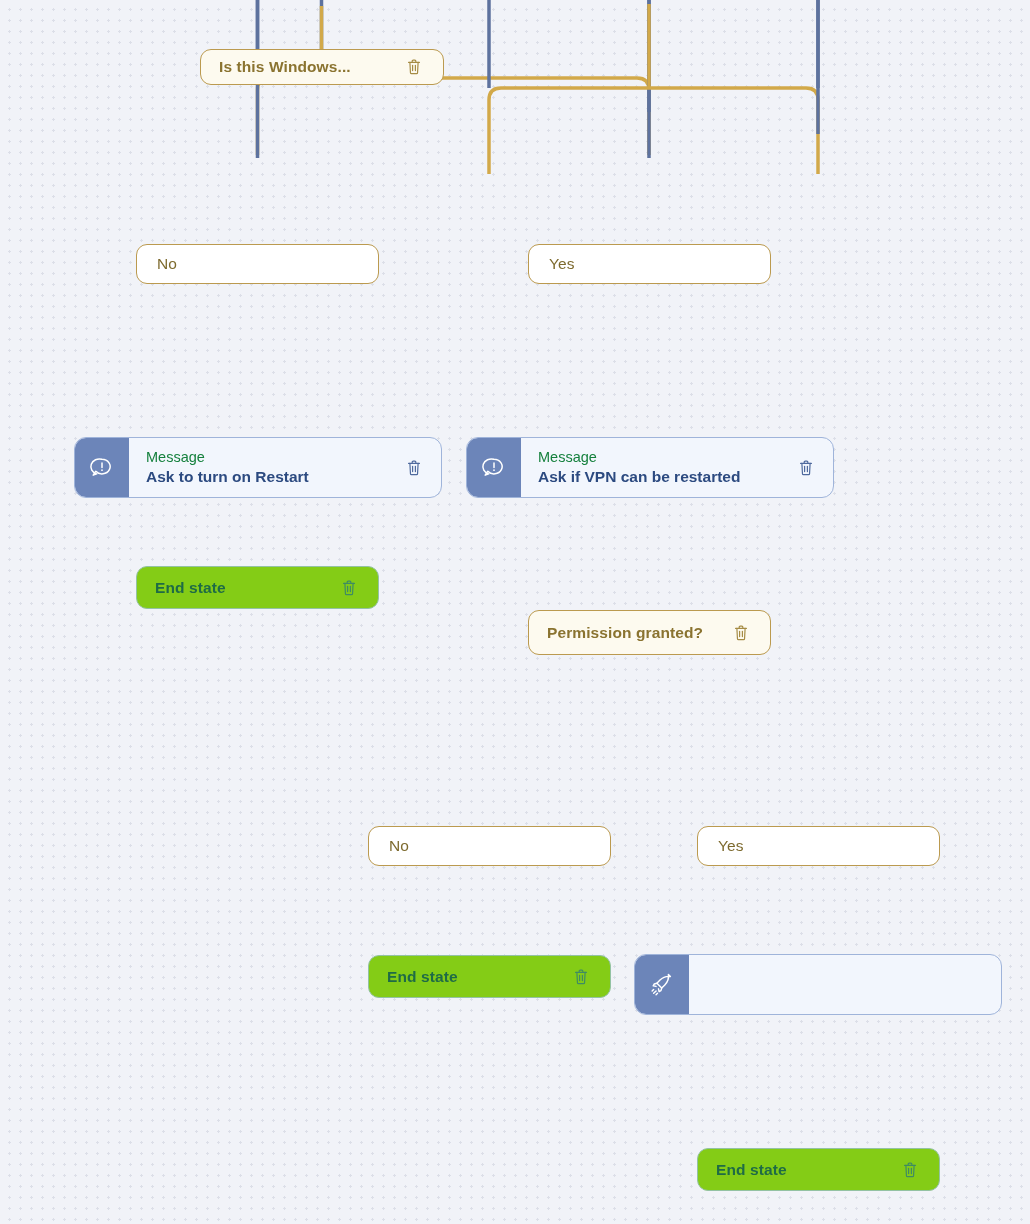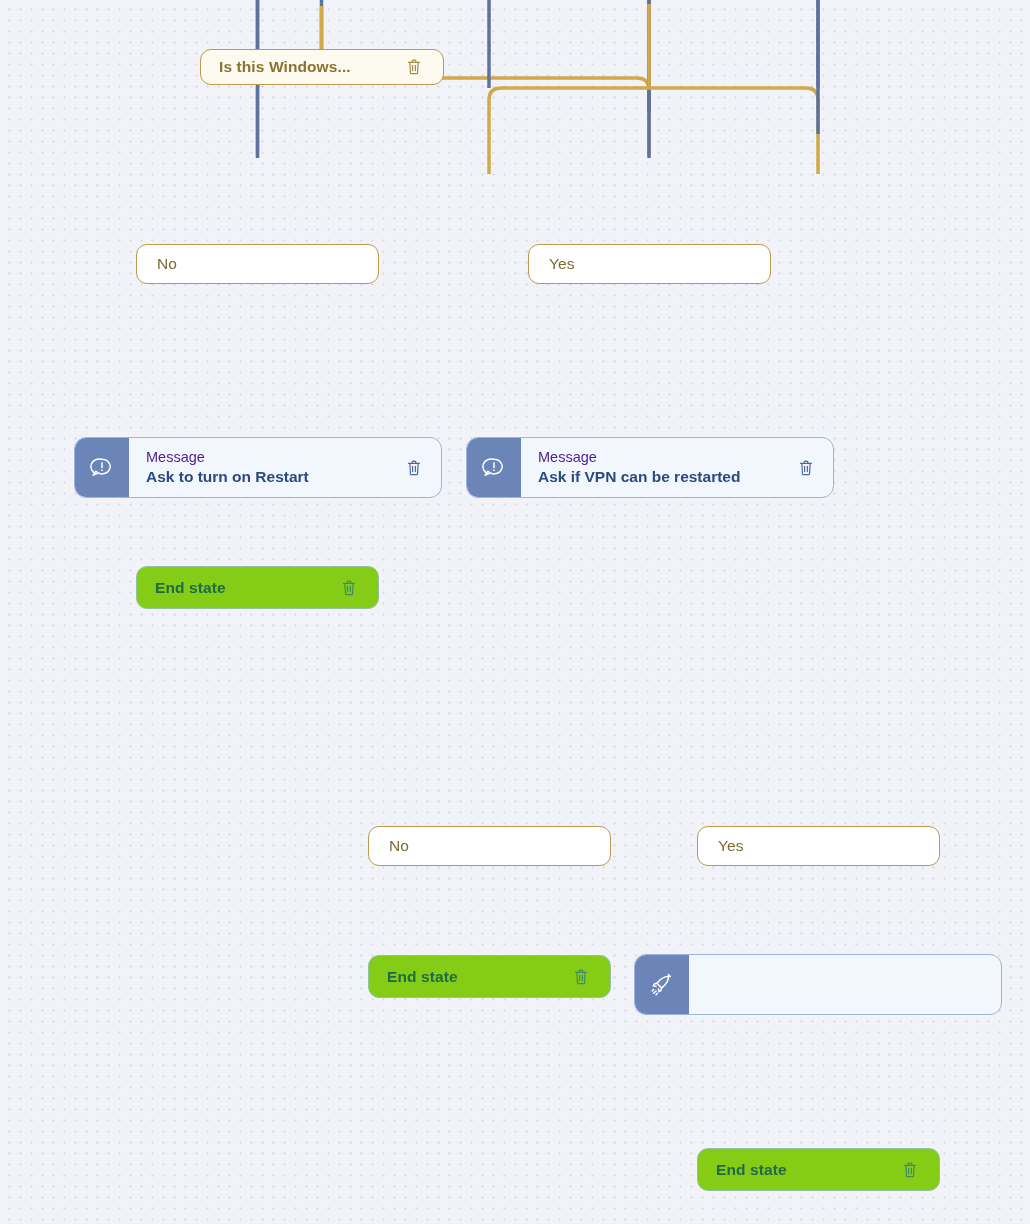--- a/index.html
+++ b/index.html
@@ -98,21 +98,21 @@
   .node-action .action-texts {
     flex: 1;
     display: flex;
     flex-direction: column;
     justify-content: center;
     gap: 2px;
     min-width: 0;
   }
   .node-action .action-kind {
     font-size: 14.5px;
-    color: #4c1d95;
+    color: #15803d;
     line-height: 1.15;
     white-space: nowrap;
   }
   .node-action .action-title {
     font-size: 15.5px;
     font-weight: bold;
     color: #2c4a80;
     line-height: 1.2;
     white-space: nowrap;
   }
@@ -289,20 +289,32 @@
       <svg width="16" height="18" viewBox="0 0 16 18" fill="none" stroke="#3f8c63" stroke-width="1.2" stroke-linecap="round" stroke-linejoin="round">
         <path d="M2.6 4.4 h10.8"></path>
         <path d="M6.2 4.4 v-1.3 a0.9 0.9 0 0 1 0.9 -0.9 h1.8 a0.9 0.9 0 0 1 0.9 0.9 v1.3"></path>
         <path d="M3.9 4.4 l0.55 10.3 a1 1 0 0 0 1 0.95 h5.1 a1 1 0 0 0 1 -0.95 l0.55 -10.3"></path>
         <path d="M6.6 7.4 v5.2"></path>
         <path d="M9.4 7.4 v5.2"></path>
       </svg>
     </span>
   </div>
 
+  <div class="node node-condition" style="left:528px;top:610px;width:243px;height:45px;">
+    <span class="cond-label">Permission granted?</span>
+    <span class="trash-btn">
+      <svg width="16" height="18" viewBox="0 0 16 18" fill="none" stroke="#a68c45" stroke-width="1.2" stroke-linecap="round" stroke-linejoin="round">
+        <path d="M2.6 4.4 h10.8"></path>
+        <path d="M6.2 4.4 v-1.3 a0.9 0.9 0 0 1 0.9 -0.9 h1.8 a0.9 0.9 0 0 1 0.9 0.9 v1.3"></path>
+        <path d="M3.9 4.4 l0.55 10.3 a1 1 0 0 0 1 0.95 h5.1 a1 1 0 0 0 1 -0.95 l0.55 -10.3"></path>
+        <path d="M6.6 7.4 v5.2"></path>
+        <path d="M9.4 7.4 v5.2"></path>
+      </svg>
+    </span>
+  </div>
 
   <div class="node node-answer" style="left:368px;top:826px;width:243px;height:40px;">
     <span class="ans-label">No</span>
   </div>
 
   <div class="node node-answer" style="left:697px;top:826px;width:243px;height:40px;">
     <span class="ans-label">Yes</span>
   </div>
 
   <div class="node node-end" style="left:368px;top:955px;width:243px;height:43px;">

